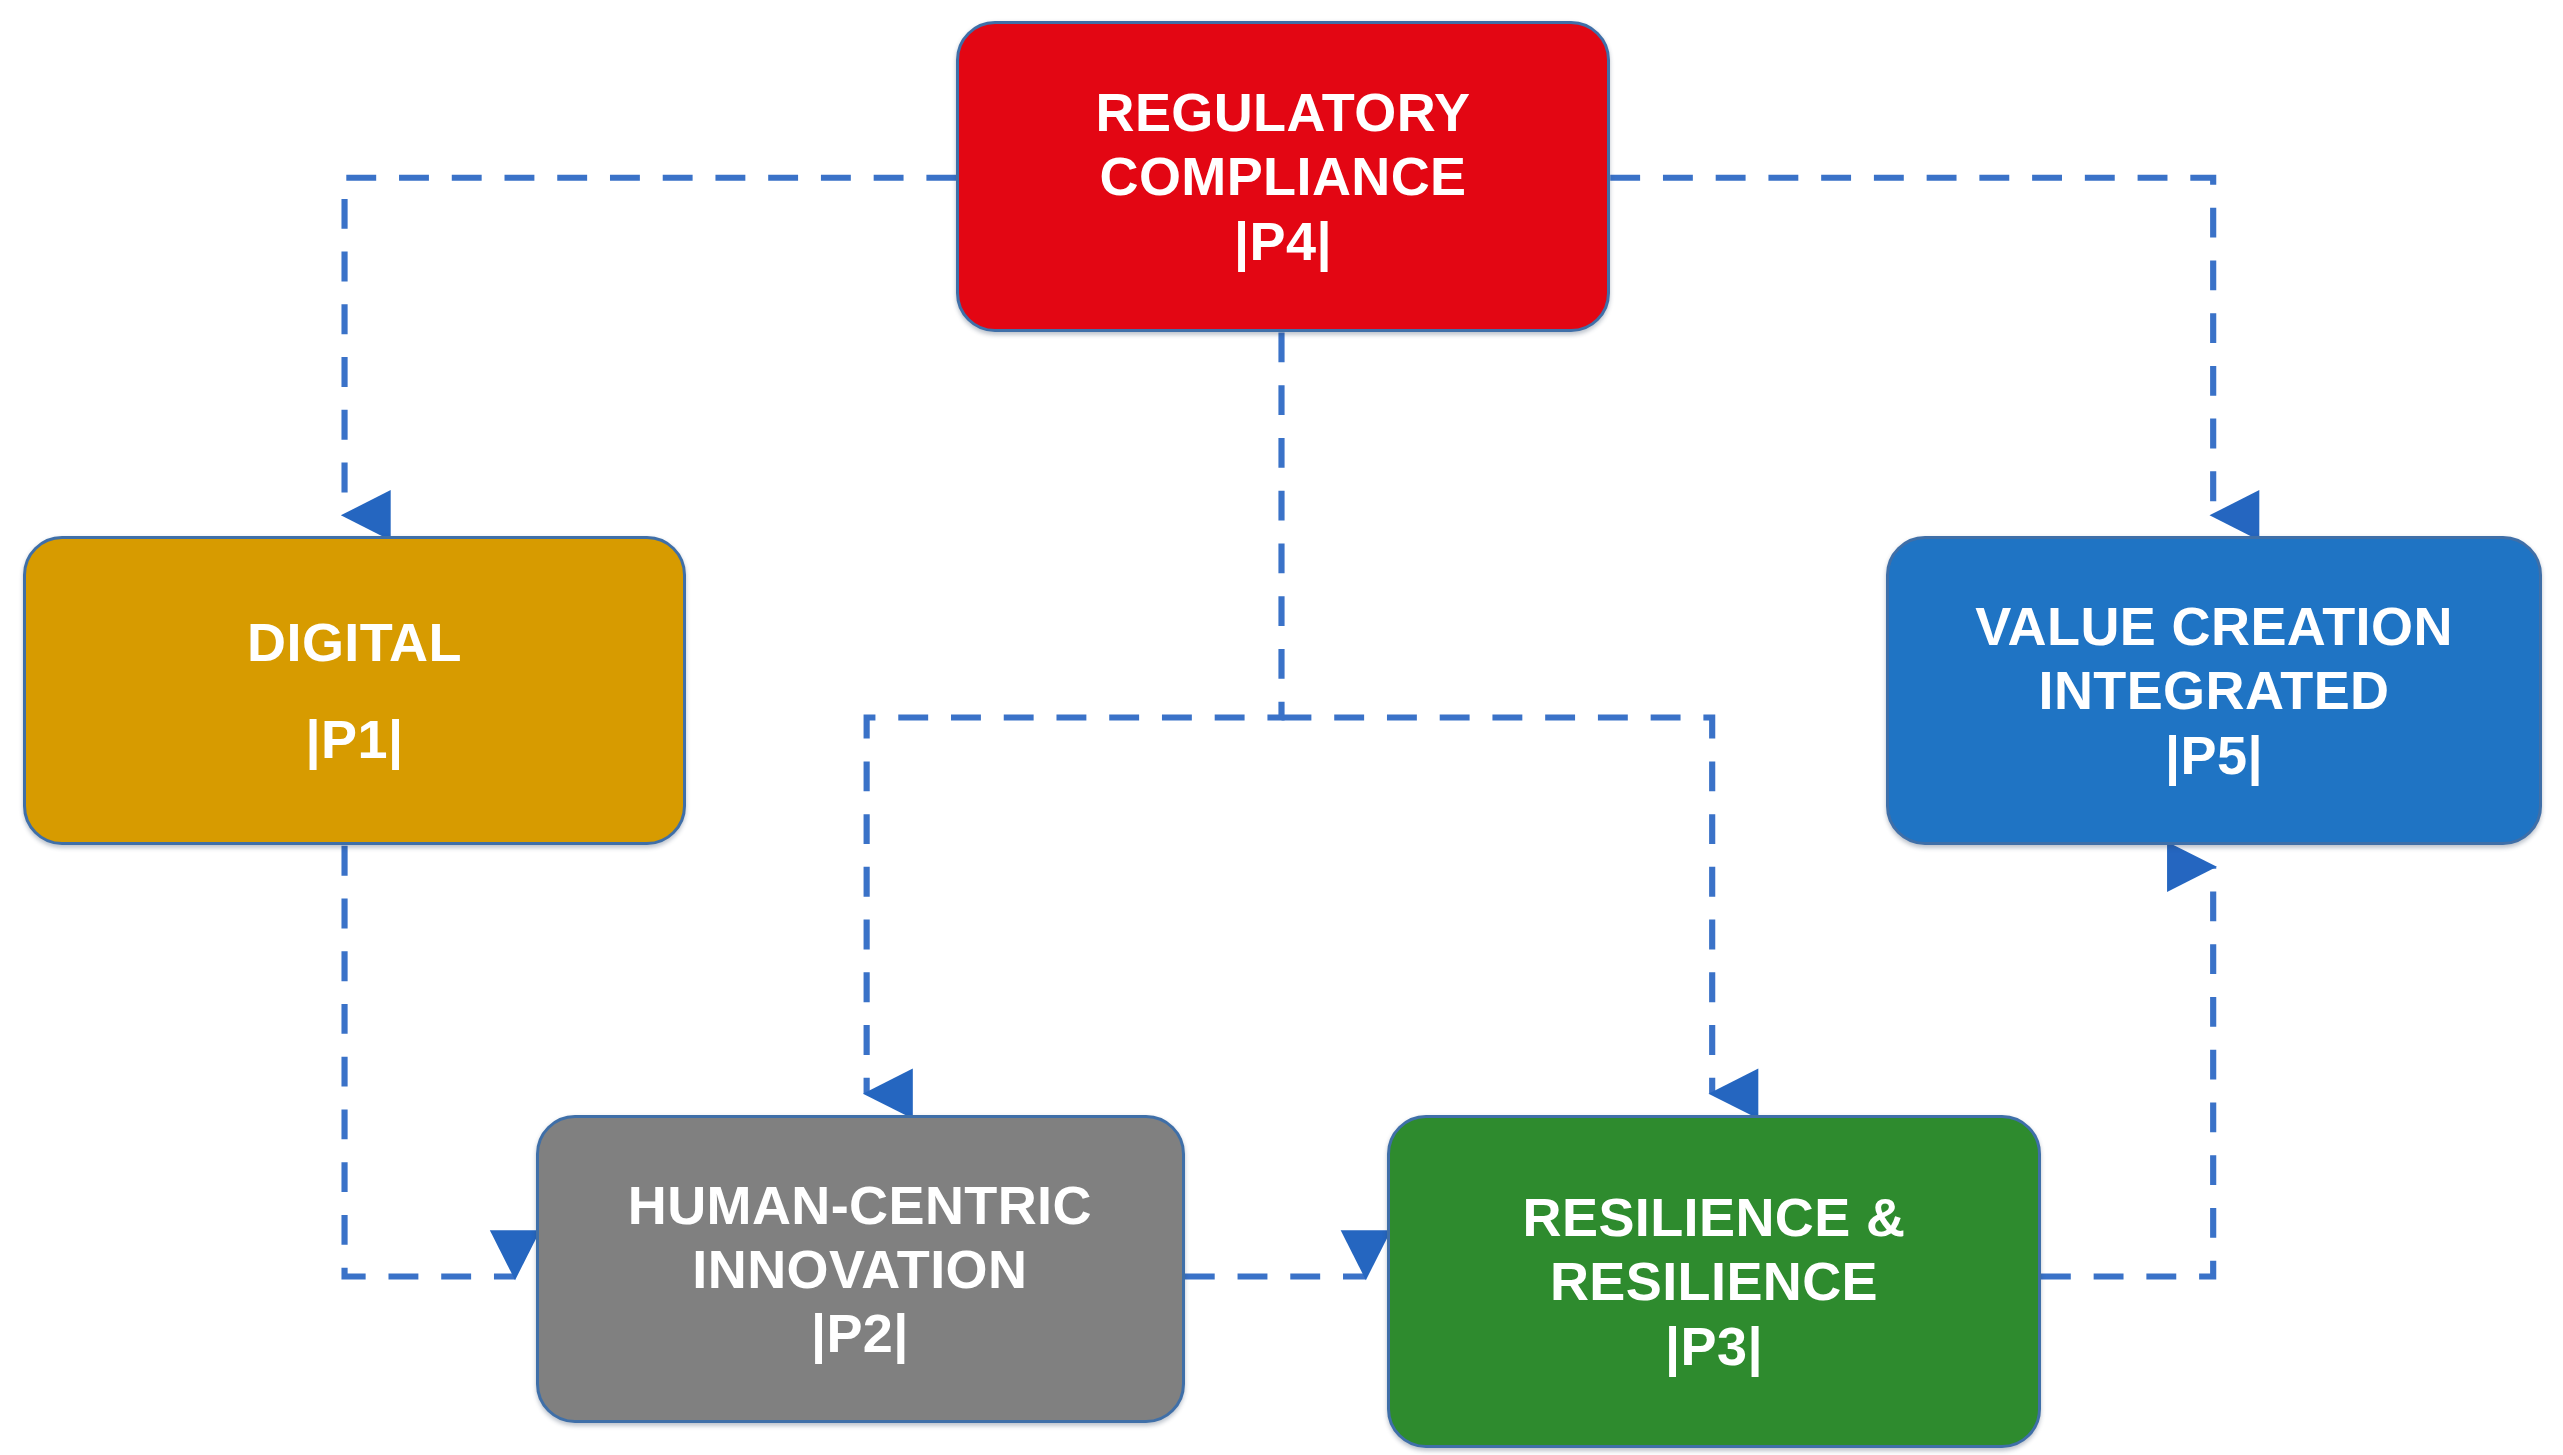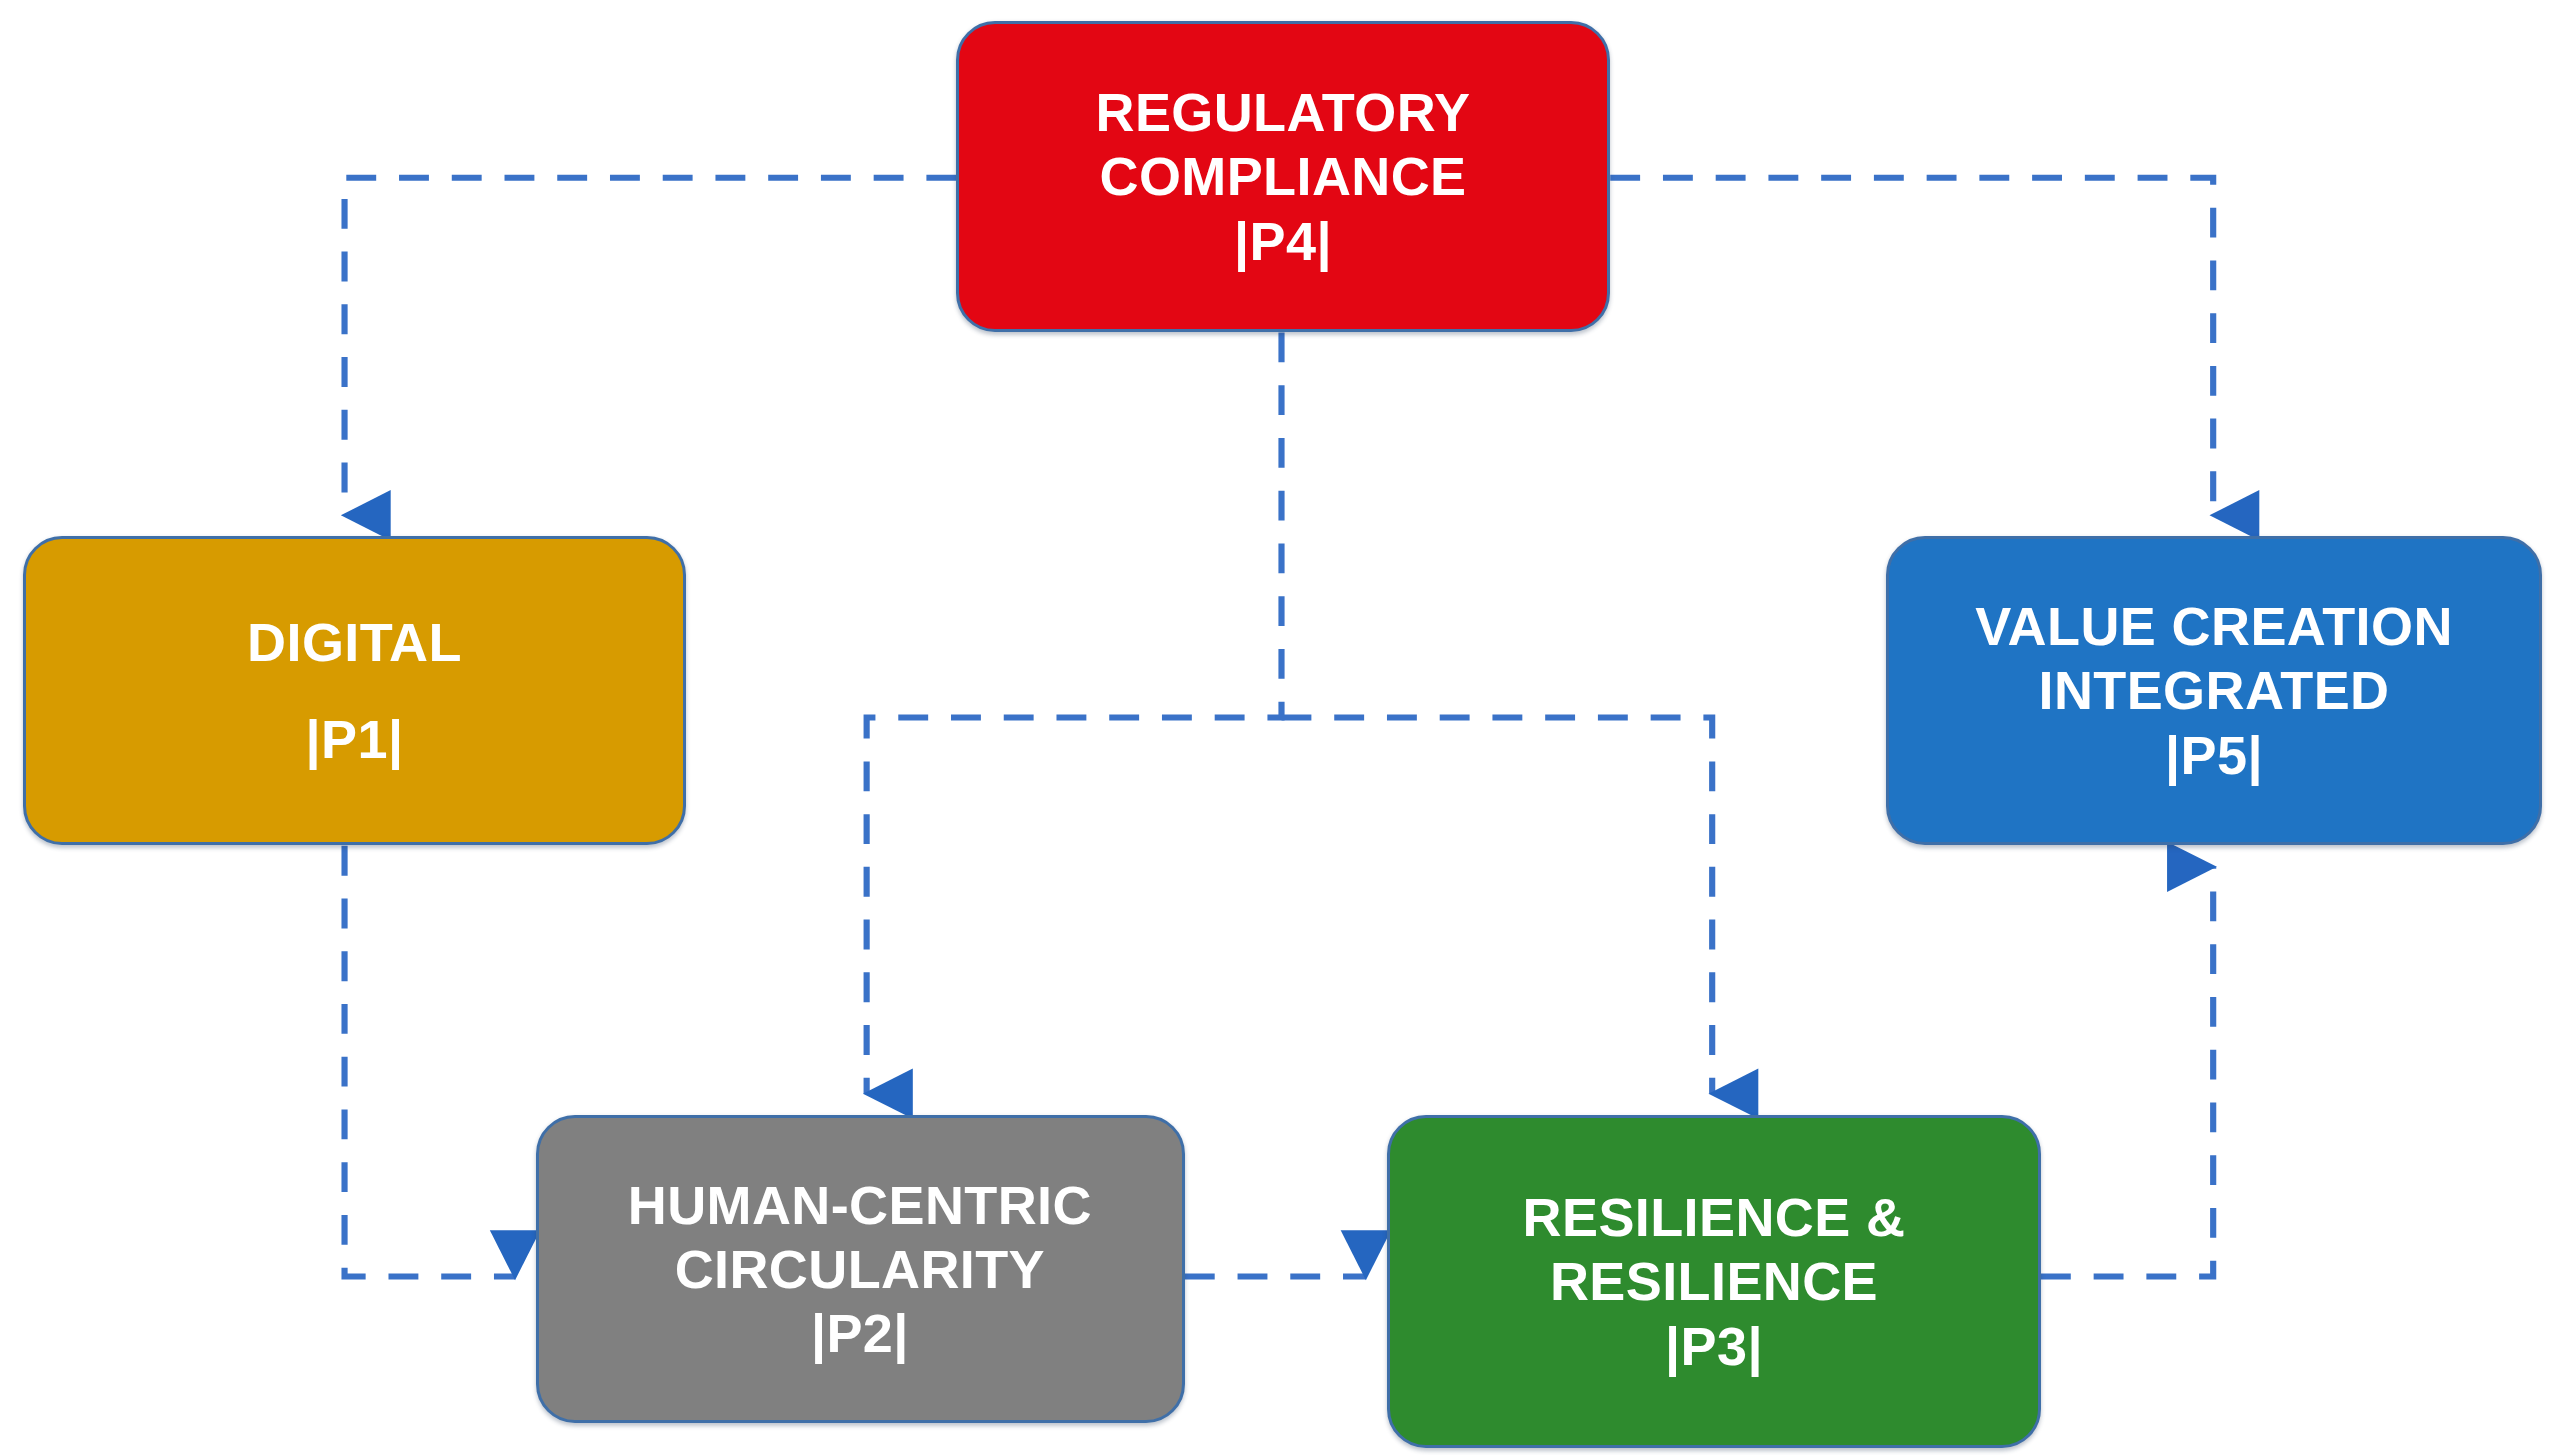--- a/index.html
+++ b/index.html
@@ -104,21 +104,21 @@
   </div>
 
   <div class="node" id="node-p5" style="background: rgb(31, 116, 196); color: rgb(255, 255, 255); border-color: rgb(63, 111, 168);">
     <span class="ln">VALUE CREATION</span>
     <span class="ln">INTEGRATED</span>
     <span class="ln">|P5|</span>
   </div>
 
   <div class="node" id="node-p2" style="background: rgb(128, 128, 128); color: rgb(255, 255, 255); border-color: rgb(63, 111, 168);">
     <span class="ln">HUMAN-CENTRIC</span>
-    <span class="ln">CIRCULARITY</span>
+    <span class="ln">INNOVATION</span>
     <span class="ln">|P2|</span>
   </div>
 
   <div class="node" id="node-p3" style="background: rgb(46, 139, 46); color: rgb(255, 255, 255); border-color: rgb(63, 111, 168);">
     <span class="ln">RESILIENCE &amp;</span>
     <span class="ln">RESILIENCE</span>
     <span class="ln">|P3|</span>
   </div>
 
 </div>

